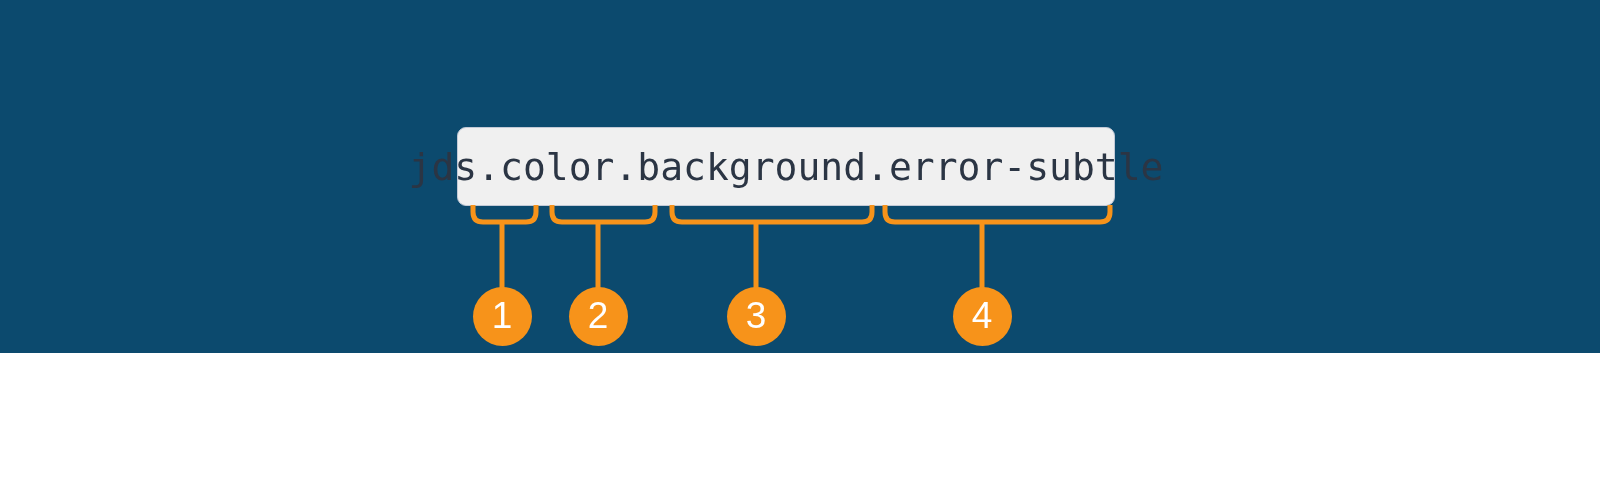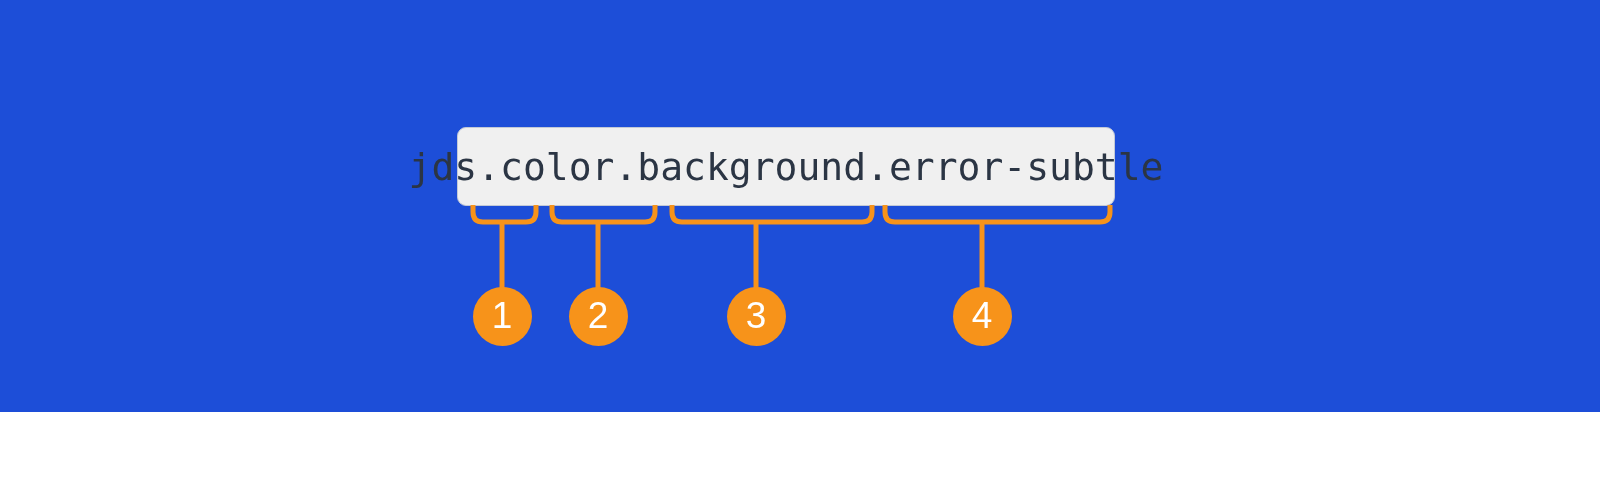--- a/index.html
+++ b/index.html
@@ -11,22 +11,22 @@
   body {
     width: 1600px;
     height: 480px;
     font-family: "Liberation Sans", sans-serif;
     overflow: hidden;
   }
 
   #canvas {
     position: relative;
     width: 1600px;
-    height: 412px;
-    background: #1d4ed8;
+    height: 353px;
+    background: #0c4a6e;
   }
 
   
   .token-box {
     position: absolute;
     left: 457px;
     top: 127px;
     width: 658px;
     height: 79px;
     box-sizing: border-box;

